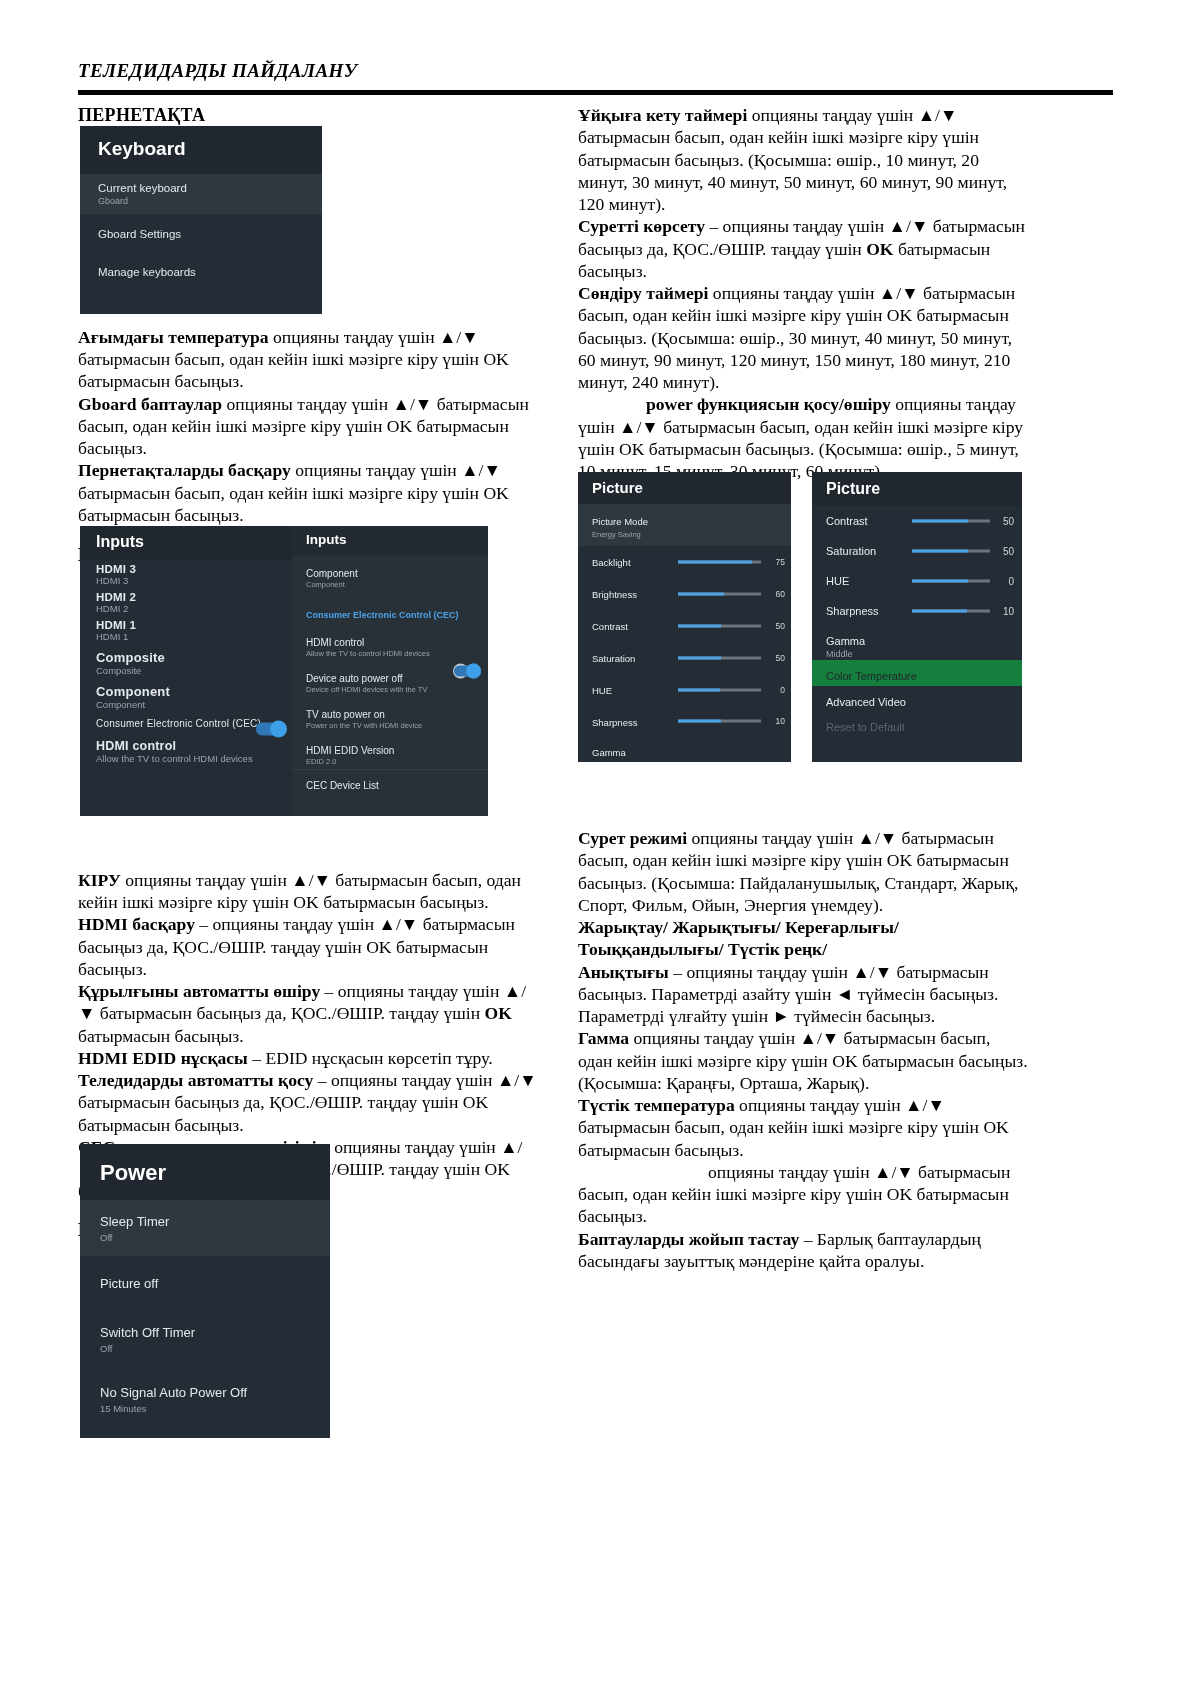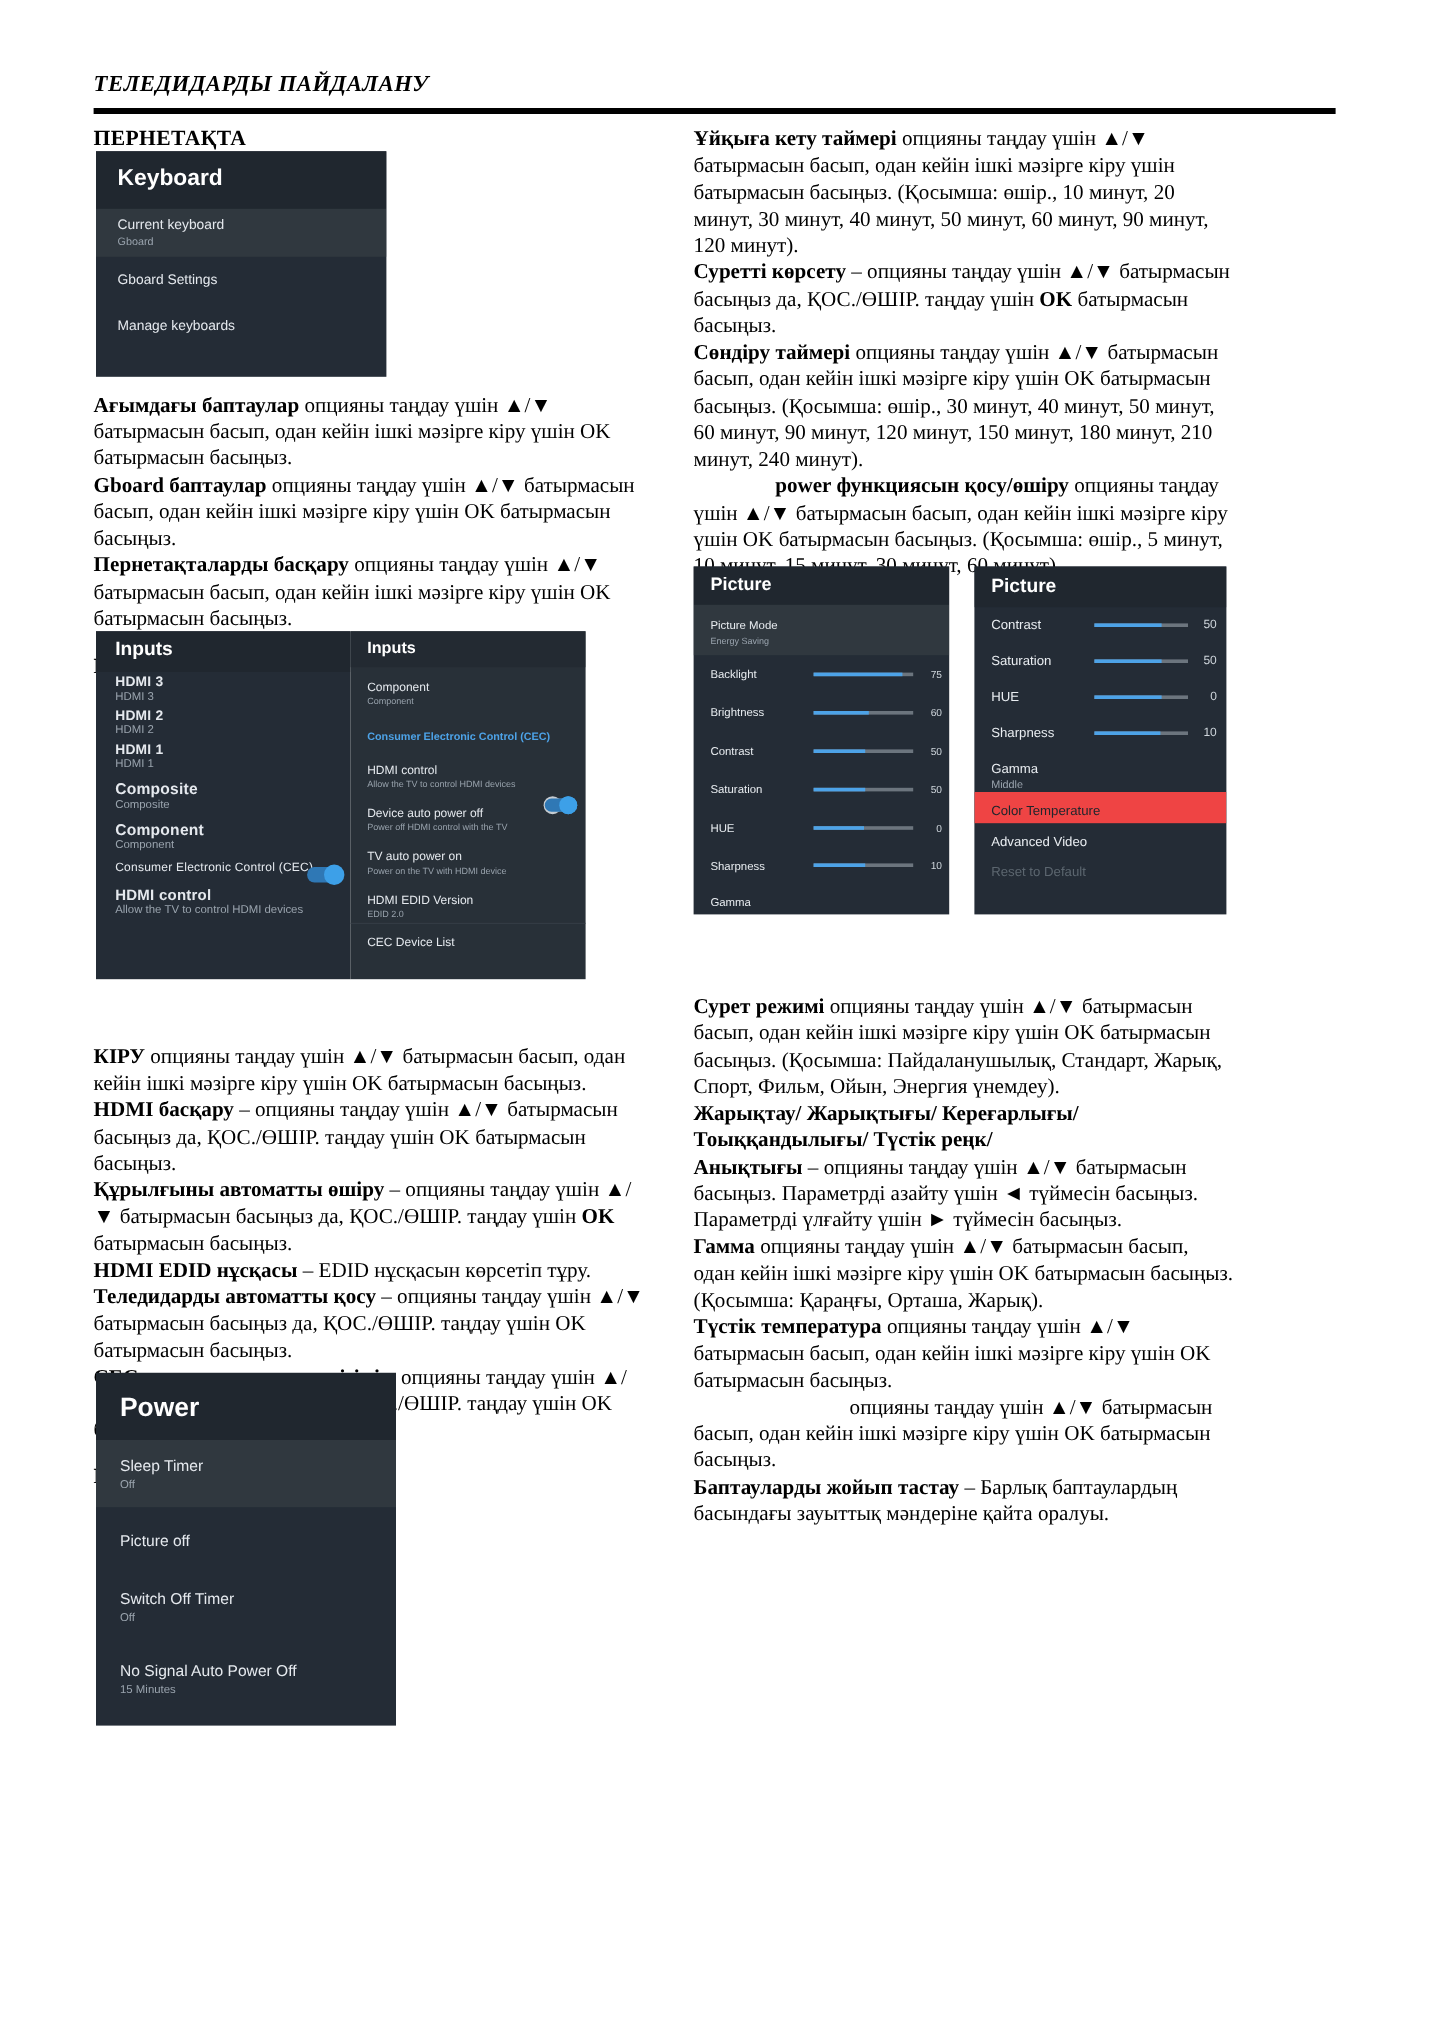--- a/index.html
+++ b/index.html
@@ -136,21 +136,21 @@
 
   #pic-right {
     position:absolute; left:812px; top:472px; width:210px; height:290px;
   }
   #pic-right .osd-title { height:34px; padding:8px 14px 0 14px; font-size:16px; }
   #pic-right .pr { padding:5px 0 4px 14px; position:relative; }
   #pic-right .pr .lbl { font-size:11px; }
   #pic-right .pr .osd-sub { font-size:9px; display:block; }
   #pic-right .slider { left:100px; right:32px; }
   #pic-right .sval { font-size:10px; right:8px; }
-  #pic-right .pr.sel { background:#ef4444; }
+  #pic-right .pr.sel { background:#15803d; }
   #pic-right .pr.sel .lbl { color:#20262c; }
   #pic-right .pr.dim .lbl { color:#5c666f; }
 
   
   .footer {
     position:absolute; left:0; top:1596px; width:1191px;
     text-align:center; font-size:19px;
     font-family:"Liberation Serif", serif;
   }
 </style>
@@ -162,21 +162,21 @@
   <div class="hdr">ТЕЛЕДИДАРДЫ ПАЙДАЛАНУ</div>
   <div class="hdr-rule"></div>
 
   <div class="col col-left">
 
     <div class="sec-title">ПЕРНЕТАҚТА</div>
 
     <div style="height:193px"></div>
 
     <div>
-      <p class="para"><span class="b">Ағымдағы баптаулар</span><span>  опцияны таңдау үшін ▲/▼ батырмасын басып, одан кейін ішкі мәзірге кіру үшін OK батырмасын басыңыз.</span></p>
+      <p class="para"><span class="b">Ағымдағы температура</span><span>  опцияны таңдау үшін ▲/▼ батырмасын басып, одан кейін ішкі мәзірге кіру үшін OK батырмасын басыңыз.</span></p>
       <p class="para"><span class="b">Gboard баптаулар</span><span>  опцияны таңдау үшін ▲/▼ батырмасын басып, одан кейін ішкі мәзірге кіру үшін OK батырмасын басыңыз.</span></p>
       <p class="para"><span class="b">Пернетақталарды басқару</span><span>  опцияны таңдау үшін ▲/▼ батырмасын басып, одан кейін ішкі мәзірге кіру үшін OK батырмасын басыңыз.</span></p>
     </div>
 
     <div class="sec-title" style="margin-top:18px">КІРУ</div>
 
     <div style="height:296px"></div>
 
     <div>
       <p class="para"><span class="b">КІРУ</span><span>   опцияны таңдау үшін ▲/▼ батырмасын басып, одан кейін ішкі мәзірге кіру үшін OK батырмасын басыңыз.</span></p>
@@ -273,21 +273,21 @@
     </div>
     <div class="ir" style="padding-top:12px">
       <span class="osd-main">HDMI control</span>
       <span class="osd-sub">Allow the TV to control HDMI devices</span>
       <span class="tgl on">
           <span class="knob"></span>
         </span>
     </div>
     <div class="ir" style="padding-top:12px">
       <span class="osd-main">Device auto power off</span>
-      <span class="osd-sub">Power off HDMI control with the TV</span>
+      <span class="osd-sub">Device off HDMI devices with the TV</span>
       <span class="tgl off">
           <span class="knob"></span>
         </span>
     </div>
     <div class="ir" style="padding-top:12px">
       <span class="osd-main">TV auto power on</span>
       <span class="osd-sub">Power on the TV with HDMI device</span>
       <span class="tgl on">
           <span class="knob"></span>
         </span>

